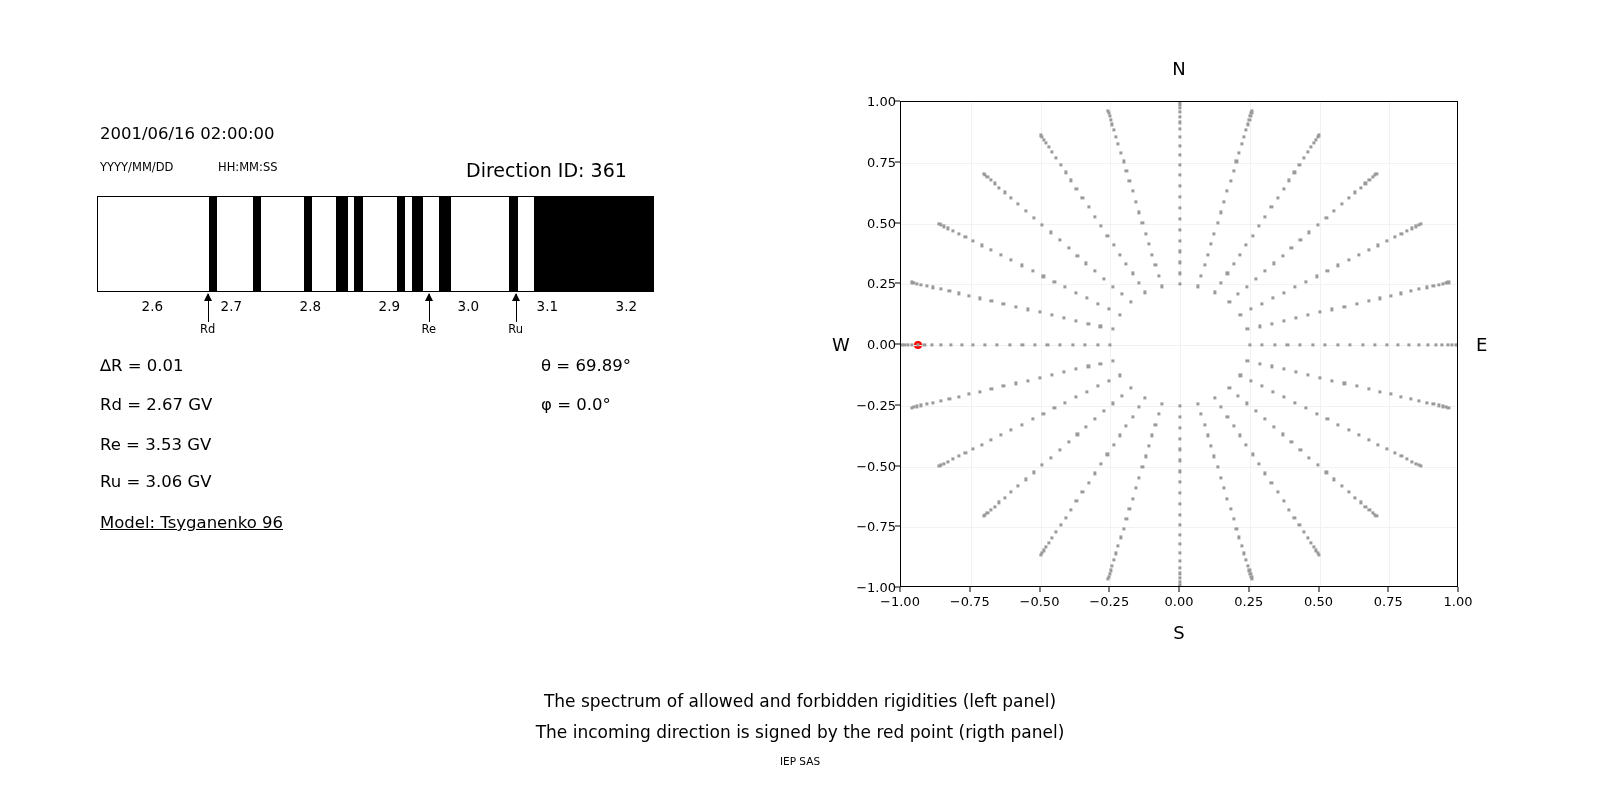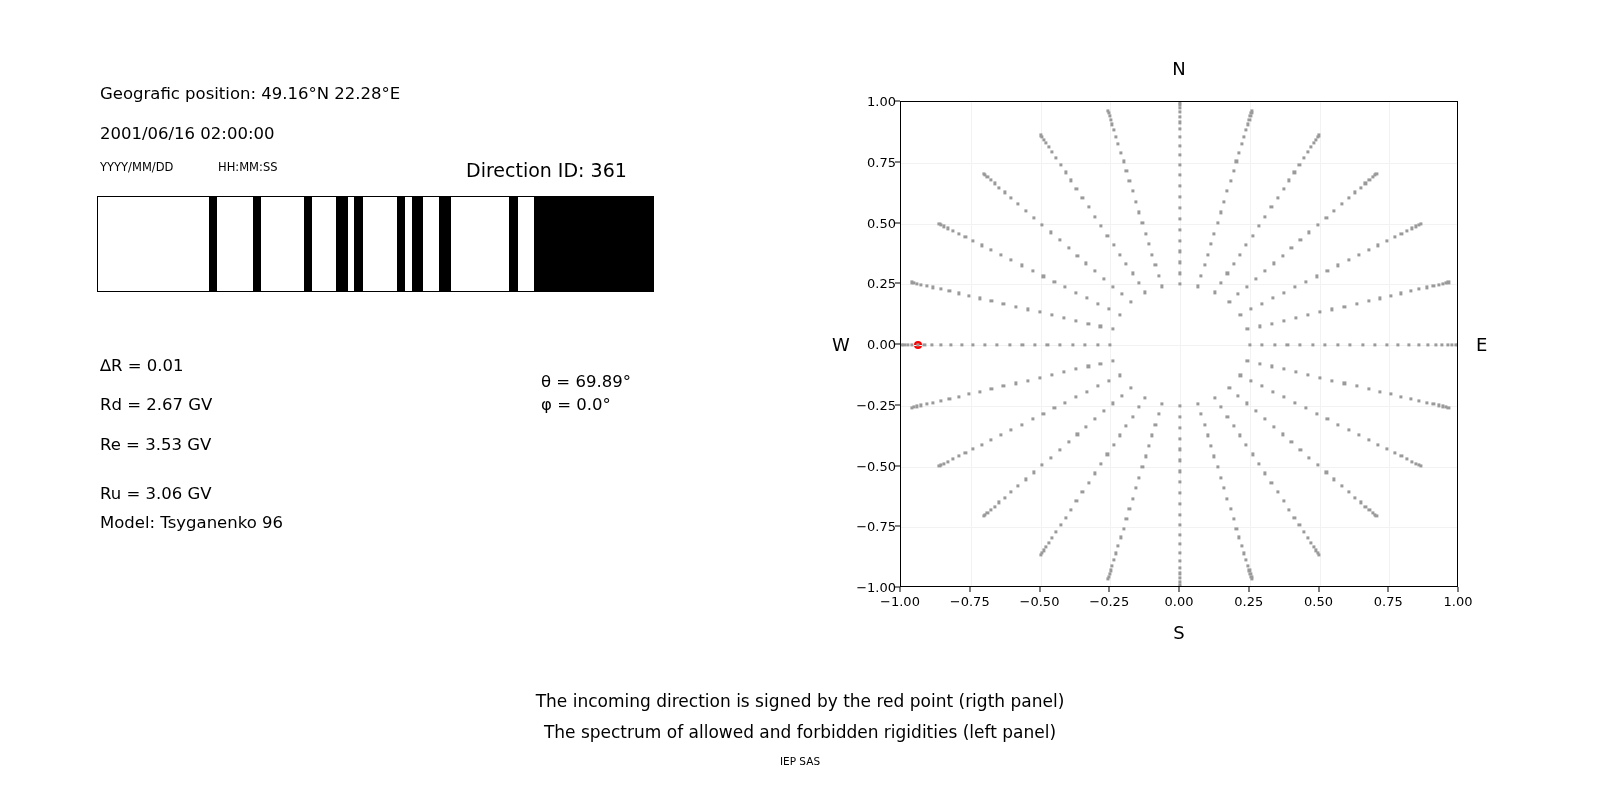--- a/index.html
+++ b/index.html
@@ -187,47 +187,61 @@
     text-align: center;
     font-size: 10.5px;
     color: #000;
   }
 </style>
 </head>
 <body>
 
 <div id="left-panel">
 
-  <div class="meta-line" id="geo-position">Geografic position: 49.16°N 22.28°E</div>
   <div class="meta-line" id="datetime">2001/06/16 02:00:00</div>
   <div class="meta-line" id="fmt-date">YYYY/MM/DD</div>
   <div class="meta-line" id="fmt-time">HH:MM:SS</div>
   <div class="meta-line" id="direction-id">Direction ID: 361</div>
 
   <div id="spectrum-box">
       <div class="band" style="left: 111.005px; width: 7.90071px; background: rgb(0, 0, 0);"></div>
       <div class="band" style="left: 155.249px; width: 7.90071px; background: rgb(0, 0, 0);"></div>
       <div class="band" style="left: 205.813px; width: 7.90071px; background: rgb(0, 0, 0);"></div>
       <div class="band" style="left: 237.811px; width: 11.8511px; background: rgb(0, 0, 0);"></div>
       <div class="band" style="left: 255.588px; width: 9.08582px; background: rgb(0, 0, 0);"></div>
       <div class="band" style="left: 298.647px; width: 7.90071px; background: rgb(0, 0, 0);"></div>
       <div class="band" style="left: 314.448px; width: 11.061px; background: rgb(0, 0, 0);"></div>
       <div class="band" style="left: 341.311px; width: 11.8511px; background: rgb(0, 0, 0);"></div>
       <div class="band" style="left: 411.232px; width: 9.08582px; background: rgb(0, 0, 0);"></div>
       <div class="band" style="left: 436.119px; width: 120.881px; background: rgb(0, 0, 0);"></div>
     </div>
 
+  <div id="spectrum-axis">
+      <div class="xtick-label" style="left: 55.305px;">2.6</div>
+      <div class="xtick-label" style="left: 134.312px;">2.7</div>
+      <div class="xtick-label" style="left: 213.319px;">2.8</div>
+      <div class="xtick-label" style="left: 292.326px;">2.9</div>
+      <div class="xtick-label" style="left: 371.333px;">3.0</div>
+      <div class="xtick-label" style="left: 450.34px;">3.1</div>
+      <div class="xtick-label" style="left: 529.348px;">3.2</div>
+      <div class="marker-arrow" style="left: 110.61px;"></div>
+      <div class="marker-label" style="left: 110.61px;">Rd</div>
+      <div class="marker-arrow" style="left: 331.83px;"></div>
+      <div class="marker-label" style="left: 331.83px;">Re</div>
+      <div class="marker-arrow" style="left: 418.738px;"></div>
+      <div class="marker-label" style="left: 418.738px;">Ru</div>
+    </div>
 
   <div id="param-list">
       <div class="param param-left" style="top: 356px;">∆R = 0.01</div>
       <div class="param param-left" style="top: 395px;">Rd = 2.67 GV</div>
       <div class="param param-left" style="top: 435px;">Re = 3.53 GV</div>
-      <div class="param param-left" style="top: 484px;">Ru = 3.06 GV</div>
-      <div class="param param-left" style="top: 513px;">Model: Tsyganenko 96</div>
-      <div class="param param-right" style="top: 372px;">θ = 69.89°</div>
+      <div class="param param-left" style="top: 472px;">Ru = 3.06 GV</div>
+      <div class="param param-left" style="top: 513px; text-decoration: underline;">Model: Tsyganenko 96</div>
+      <div class="param param-right" style="top: 356px;">θ = 69.89°</div>
       <div class="param param-right" style="top: 395px;">φ = 0.0°</div>
     </div>
 
 </div>
 
 <div id="right-panel">
 
   <div id="polar-frame">
     <div id="red-point" style="left: 16.74px; top: 243px; background: rgb(255, 0, 0);"></div>
   <div class="gridline-v" style="left: 69.75px; background: rgb(242, 242, 242);"></div>
@@ -814,16 +828,16 @@
     </div>
 
   <div class="compass" id="compass-n">N</div>
   <div class="compass" id="compass-s">S</div>
   <div class="compass" id="compass-w">W</div>
 </div>
 
 <div class="compass" id="compass-e">E</div>
 
 <div id="caption">
+  <div class="caption-line">The spectrum of allowed and forbidden rigidities (left panel)</div>
   <div class="caption-line">The incoming direction is signed by the red point (rigth panel)</div>
-  <div class="caption-line">The spectrum of allowed and forbidden rigidities (left panel)</div>
 </div>
 <div id="footer">IEP SAS</div>
 
 </body></html>

